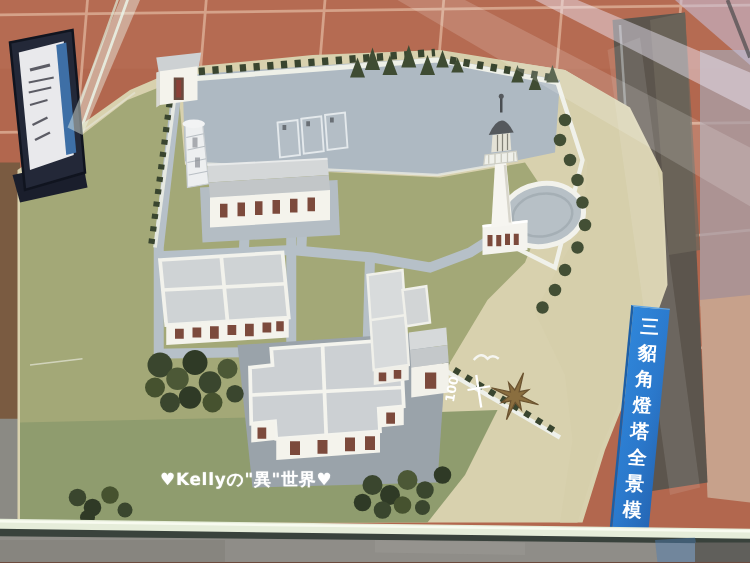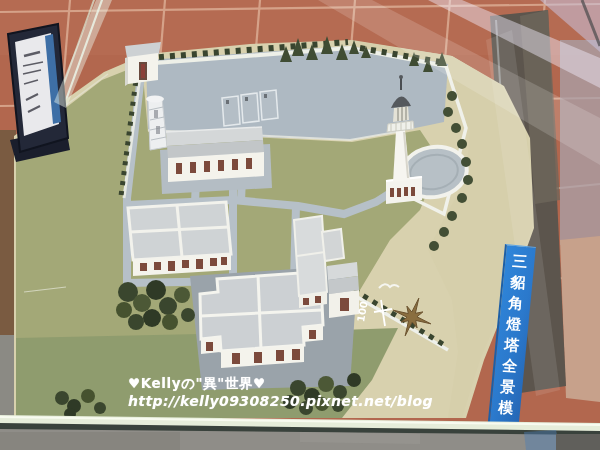--- a/index.html
+++ b/index.html
@@ -343,15 +343,14 @@
   <line x1="0" y1="417" x2="600" y2="425" stroke="#f8fbf0" stroke-width="2"></line>
   <polygon points="0,423 600,431 600,437 0,430" fill="#39423c"></polygon>
   <polygon points="0,429 600,435 600,450 0,450" fill="#8f8d88"></polygon>
   <rect x="0" y="432" width="180" height="18" fill="#84837d" opacity="0.8"></rect>
   <polygon points="300,432 420,434 420,444 300,442" fill="#9a9892" opacity="0.6"></polygon>
   <polygon points="524,432 556,430 560,450 526,450" fill="#4d7fb5" opacity="0.45"></polygon>
   <rect x="556" y="434" width="44" height="16" fill="#605f5b"></rect>
 </svg>
 
 <div id="watermark-line1" class="overlay">♥Kellyの"異"世界♥</div>
-<div id="watermark-line2" class="overlay">http://kelly09308250.pixnet.net/blog</div>
 
 </div>
 
 </body></html>

